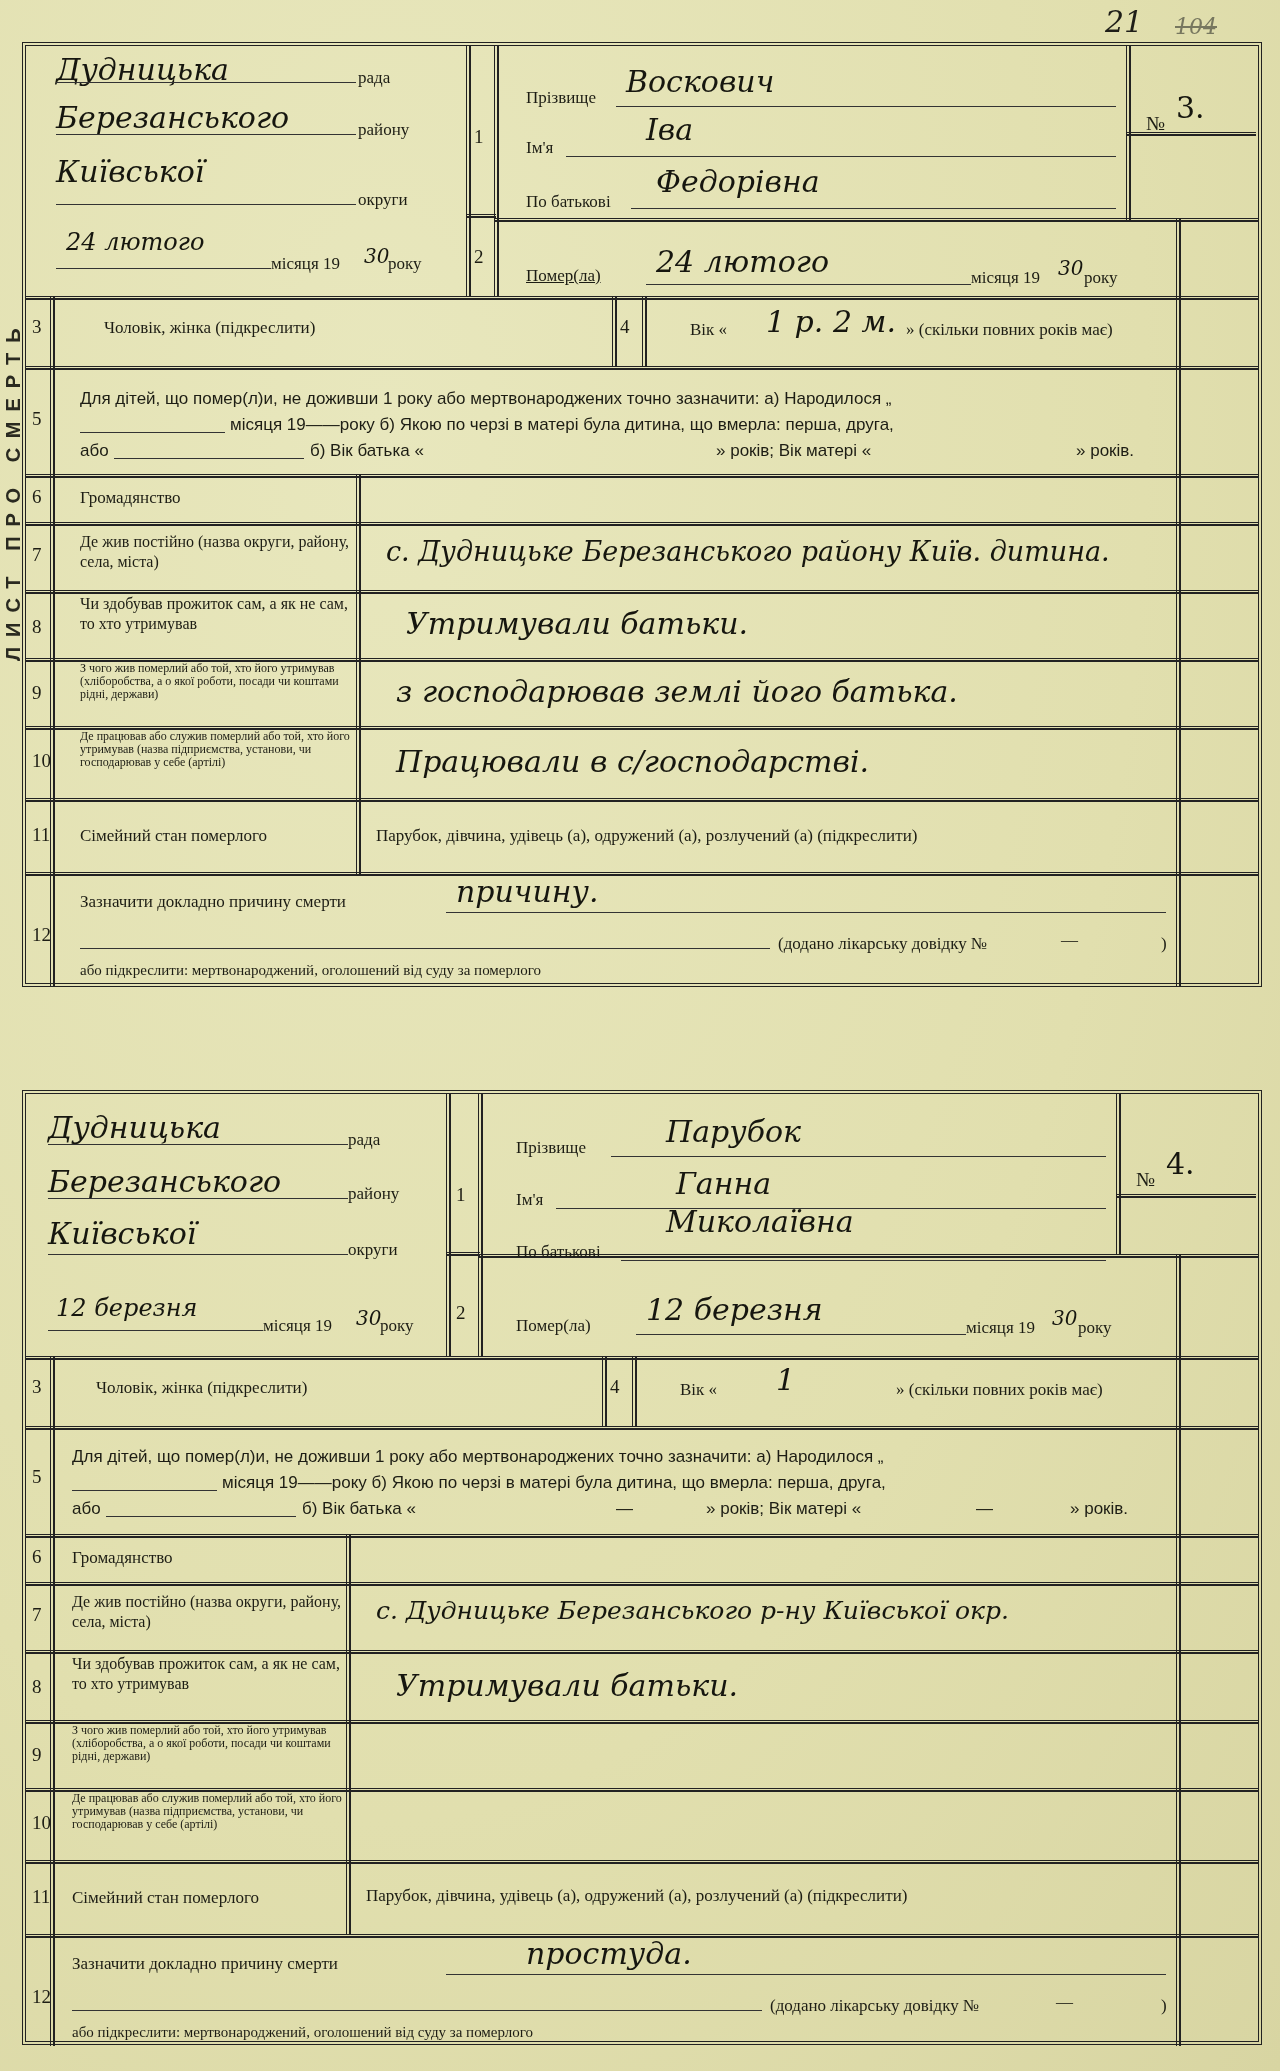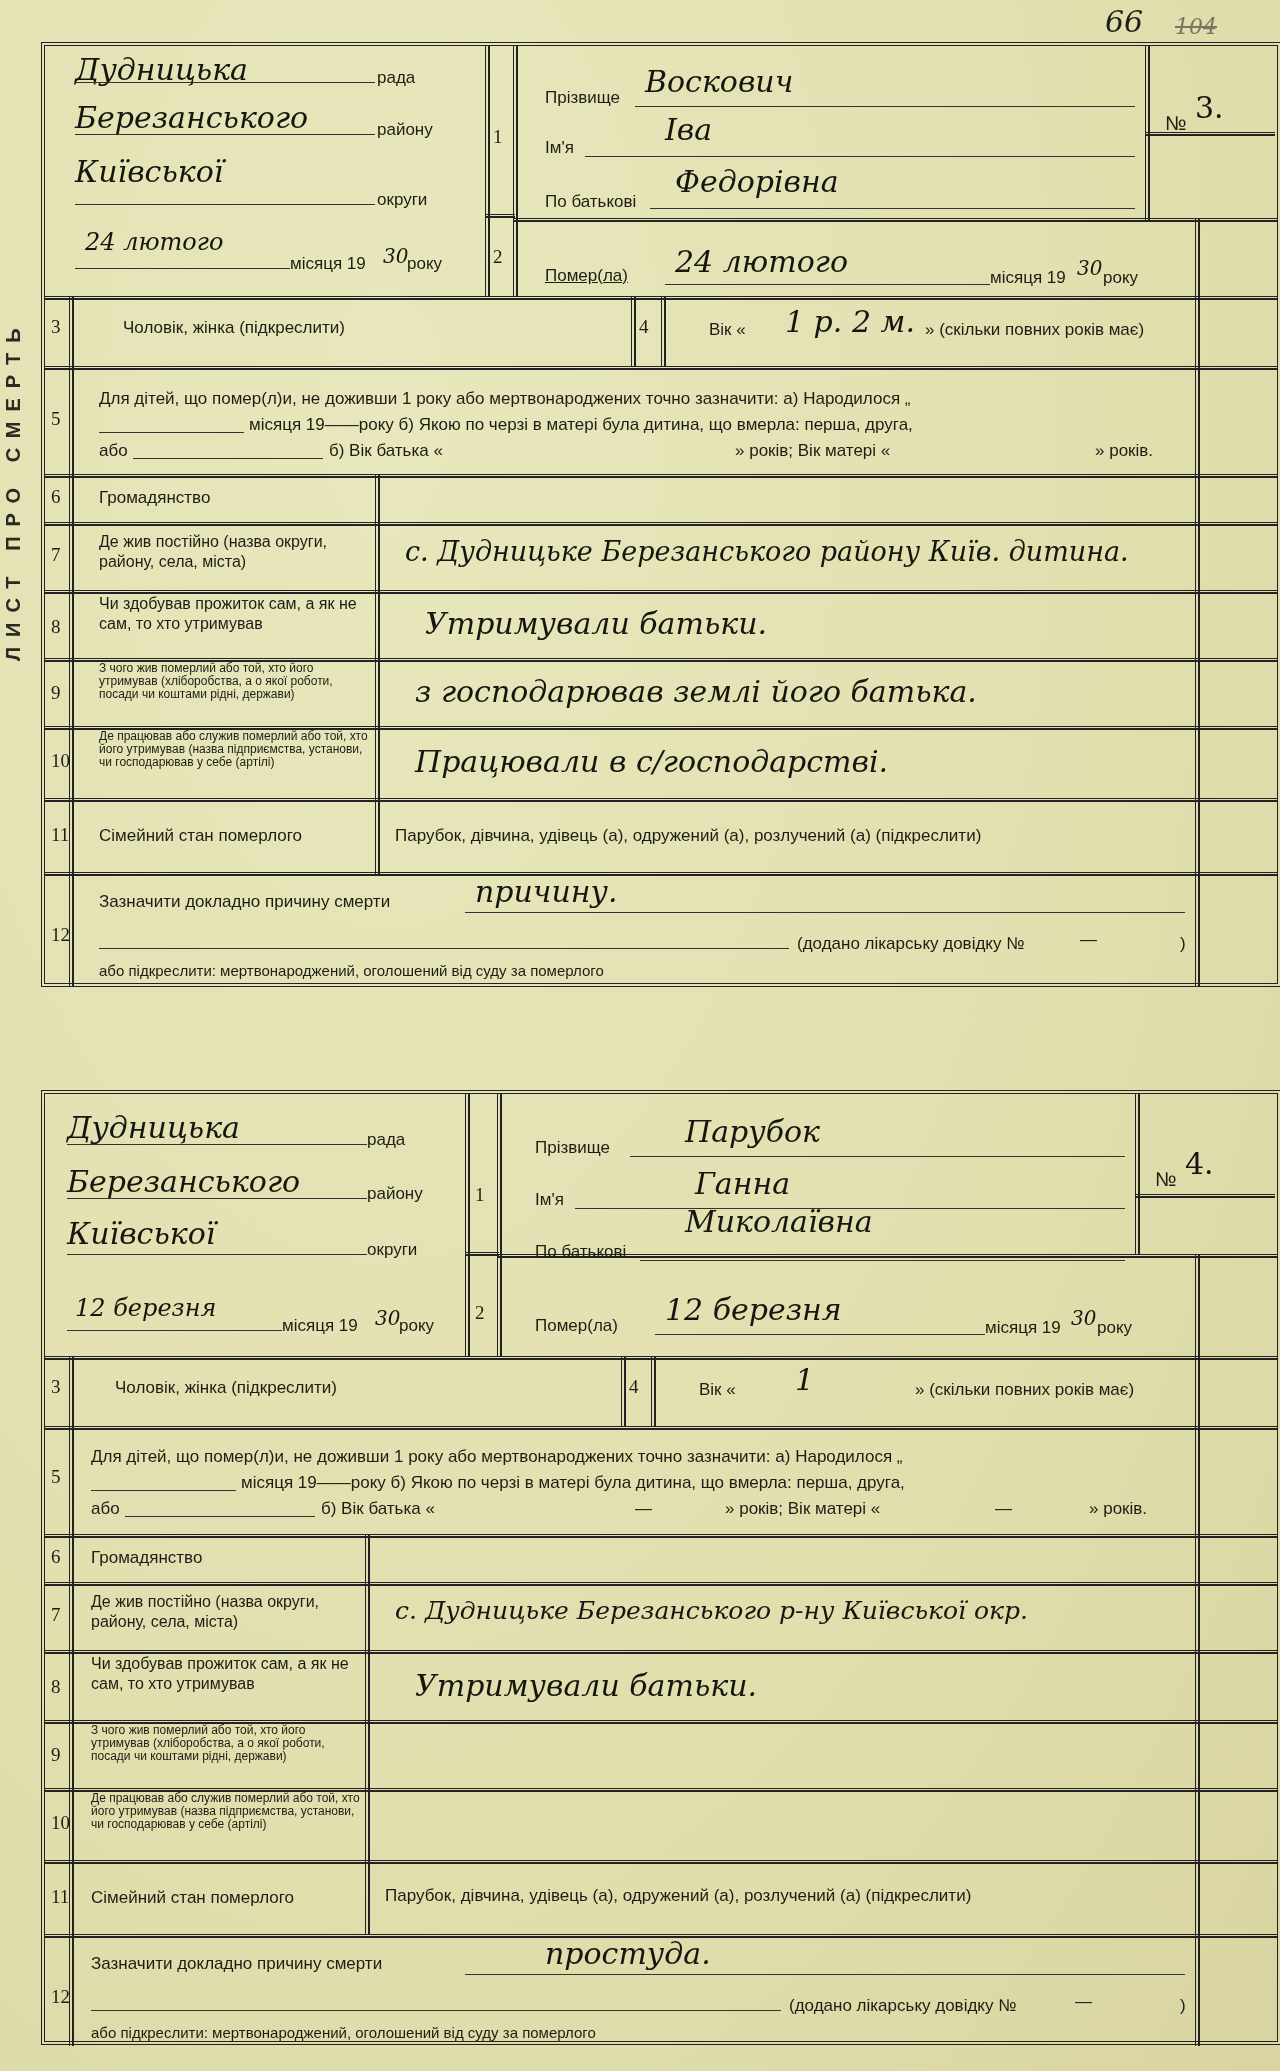--- a/index.html
+++ b/index.html
@@ -11,39 +11,39 @@
     writing-mode:vertical-rl;transform:rotate(180deg);font-size:20px;letter-spacing:10px;
     color:#2a2a20;font-weight:bold;text-align:center;overflow:hidden;}
   .folio{position:absolute;top:4px;left:1105px;font-family:"DejaVu Serif",serif;font-style:italic;
     font-size:30px;color:#1e1e18;}
   .folio2{position:absolute;top:14px;left:1175px;font-family:"DejaVu Serif",serif;font-style:italic;
     font-size:22px;color:#77775f;text-decoration:line-through;}
 
   .form{position:absolute;left:22px;width:1240px;}
   .f1{top:42px;height:945px;}
   .f2{top:1090px;height:955px;}
-  .dbl{border:4px double #222;box-sizing:border-box;margin-left:19px;}
+  .dbl{border:4px double #222;box-sizing:border-box;}
   .hline{position:absolute;height:4px;border-top:1px solid #222;border-bottom:2px solid #222;box-sizing:border-box;}
   .vline{position:absolute;width:5px;border-left:1px solid #222;border-right:2px solid #222;box-sizing:border-box;}
   .num{position:absolute;font-size:19px;font-family:"Liberation Serif",serif;}
-  .lbl{position:absolute;font-size:17px;white-space:nowrap;}
+  .lbl{position:absolute;font-size:17px;white-space:nowrap;font-family:Liberation Serif, serif;}
   .lbl.small{font-size:12px;line-height:13px;white-space:normal;}
   .lbl.med{font-size:16px;line-height:20px;white-space:normal;}
   .hw{position:absolute;font-family:"DejaVu Serif",serif;font-style:italic;font-size:30px;color:#16160f;white-space:nowrap;}
   .hw.s{font-size:24px;}
   .uline{position:absolute;border-bottom:1.5px solid #333;height:0;}
   .u{text-decoration:underline;}
   .p5{position:absolute;font-size:17px;line-height:26px;white-space:nowrap;}
 </style>
 </head>
 <body>
 <div class="paper"></div>
 
 <div class="margin-text">ЛИСТ ПРО СМЕРТЬ</div>
-<div class="folio">66</div>
+<div class="folio">21</div>
 <div class="folio2">104</div>
 
 <div class="form f1 dbl">
 
   <div class="vline" style="left:440px;top:0;height:250px"></div>
   <div class="vline" style="left:468px;top:0;height:250px"></div>
   <div class="vline" style="left:1100px;top:0;height:175px"></div>
   <div class="hline" style="left:468px;top:172px;width:764px"></div>
   <div class="hline" style="left:1100px;top:86px;width:130px"></div>
   <div class="hline" style="left:440px;top:168px;width:30px"></div>

